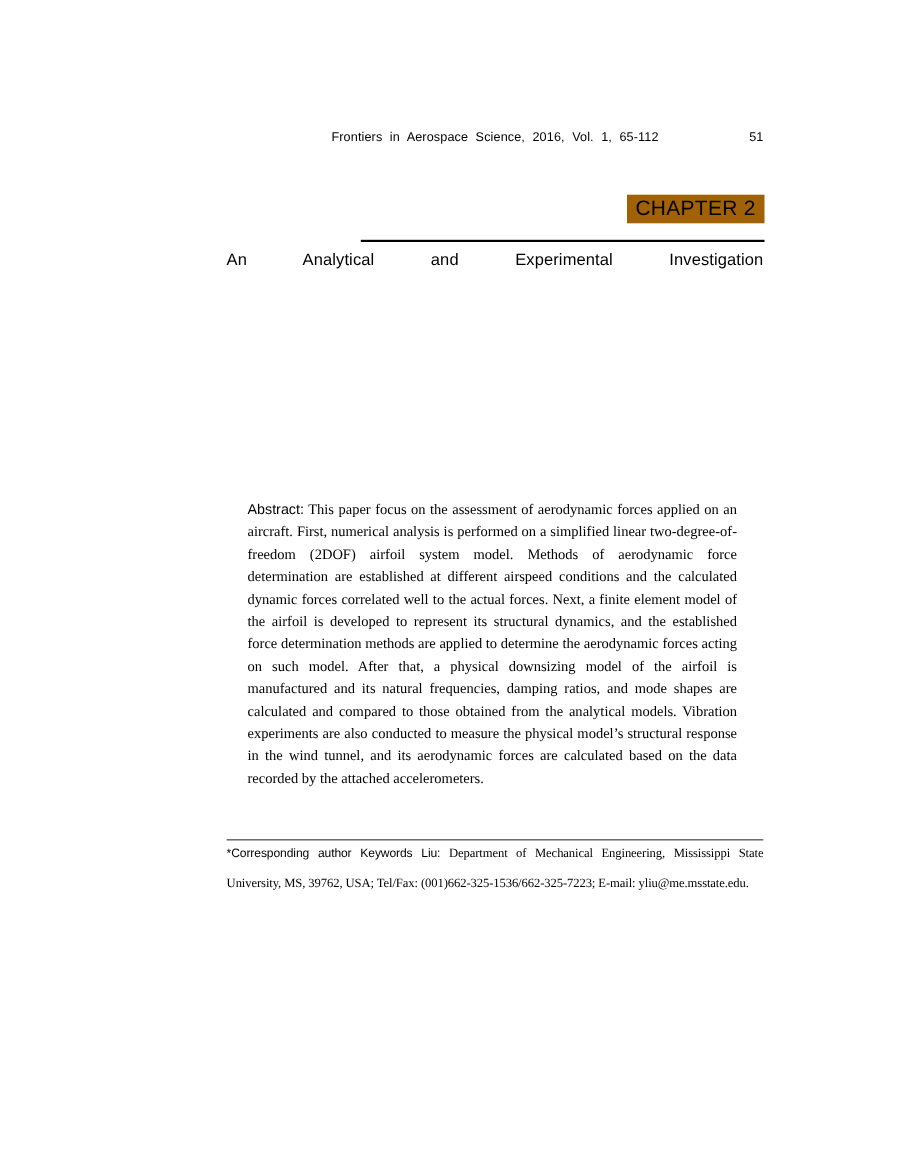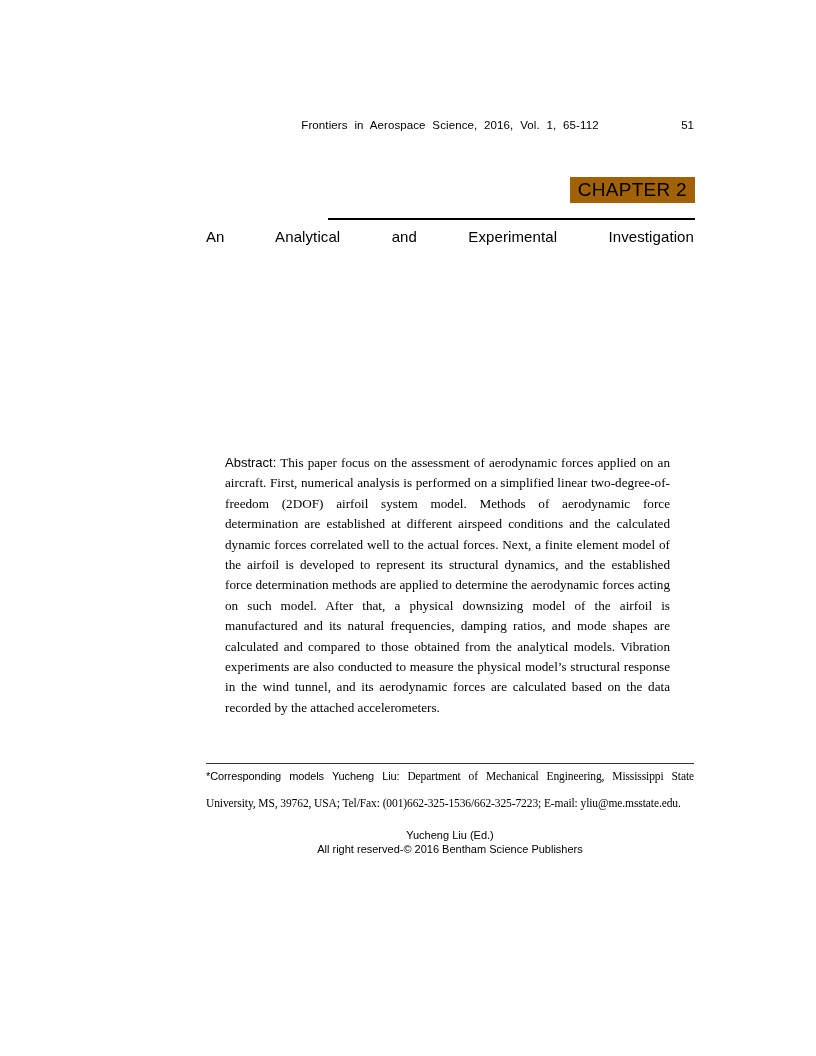--- a/index.html
+++ b/index.html
@@ -176,21 +176,17 @@
       <div class="force-justify">An Analytical and Experimental Investigation</div>
     </div>
 
 
 
     <div class="abstract"><span class="inline-label">Abstract:</span> <span>This paper focus on the assessment of aerodynamic forces applied on an aircraft. First, numerical analysis is performed on a simplified linear two-degree-of-freedom (2DOF) airfoil system model. Methods of aerodynamic force determination are established at different airspeed conditions and the calculated dynamic forces correlated well to the actual forces. Next, a finite element model of the airfoil is developed to represent its structural dynamics, and the established force determination methods are applied to determine the aerodynamic forces acting on such model. After that, a physical downsizing model of the airfoil is manufactured and its natural frequencies, damping ratios, and mode shapes are calculated and compared to those obtained from the analytical models. Vibration experiments are also conducted to measure the physical model’s structural response in the wind tunnel, and its aerodynamic forces are calculated based on the data recorded by the attached accelerometers.</span></div>
 
 
     <div class="footnote-rule"></div>
 
-    <div class="footnote"><span class="inline-label">*Corresponding models Yucheng Liu:</span> <span>Department of Mechanical Engineering, Mississippi State University, MS, 39762, USA; Tel/Fax: (001)662-325-1536/662-325-7223; E-mail: yliu@me.msstate.edu.</span></div>
+    <div class="footnote"><span class="inline-label">*Corresponding author Keywords Liu:</span> <span>Department of Mechanical Engineering, Mississippi State University, MS, 39762, USA; Tel/Fax: (001)662-325-1536/662-325-7223; E-mail: yliu@me.msstate.edu.</span></div>
 
-    <div class="book-footer">
-      <div>Yucheng Liu (Ed.)</div>
-      <div>All right reserved-© 2016 Bentham Science Publishers</div>
-    </div>
 
   </div>
 </div>
 
 </body></html>

